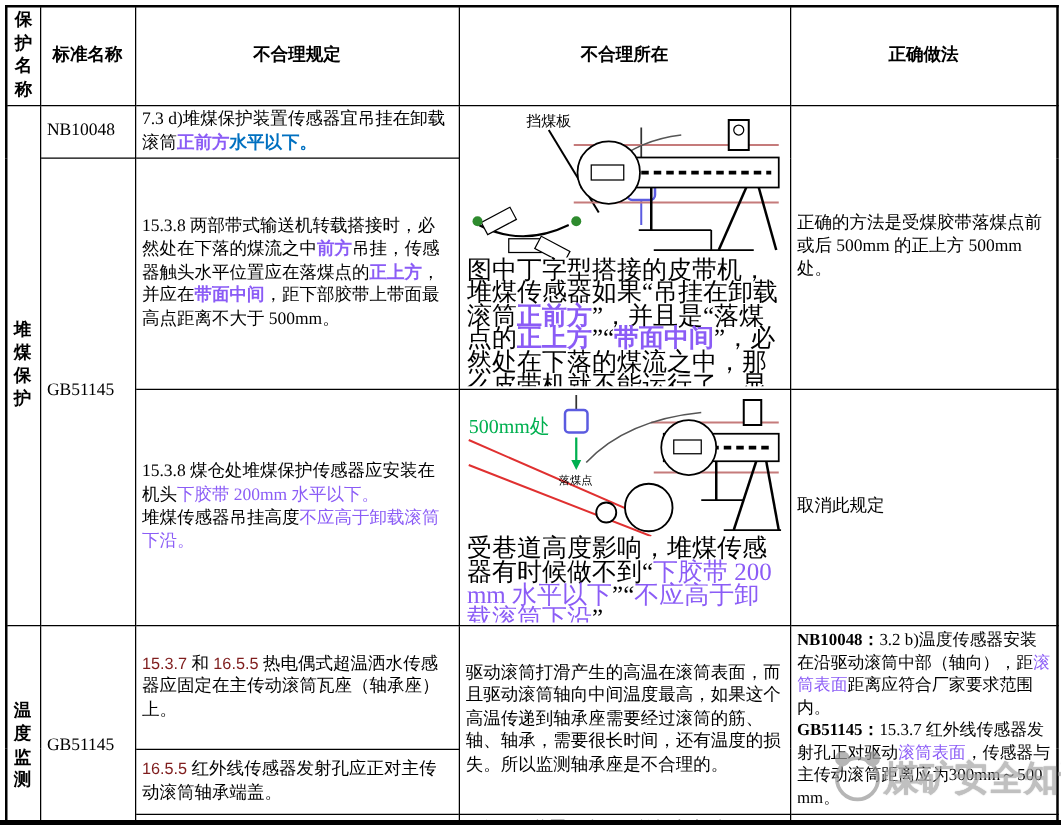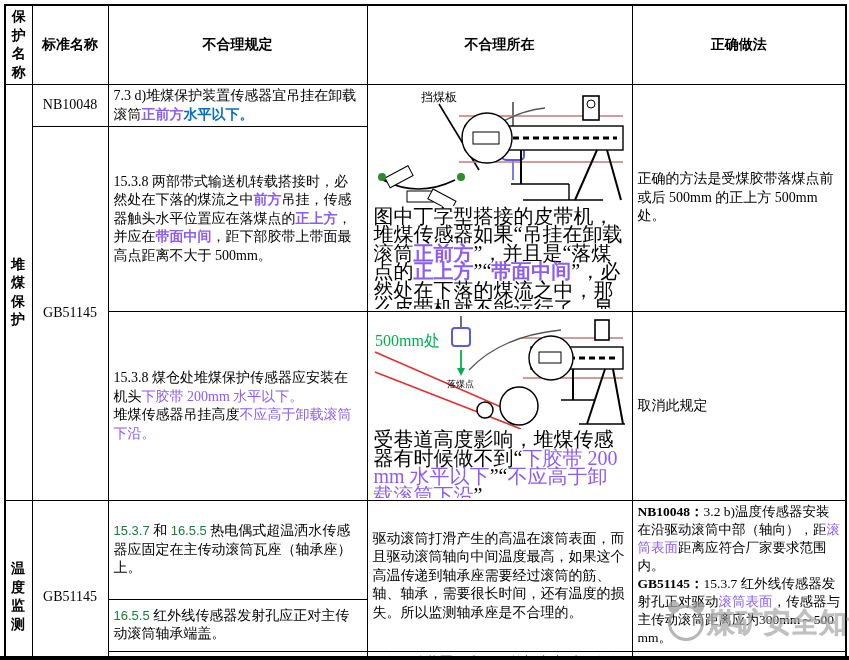--- a/index.html
+++ b/index.html
@@ -5,28 +5,28 @@
   html,body{margin:0;padding:0;background:#fff;}
   #page{position:relative;width:849px;height:660px;background:#fff;overflow:hidden;
         font-family:"Liberation Serif",serif;color:#000;}
   table.doc{border-collapse:collapse;table-layout:fixed;position:absolute;left:4px;top:4px;width:841px;}
   table.doc td,table.doc th{border:1px solid #000;padding:2px 5px;font-size:14px;line-height:18.5px;
         vertical-align:middle;word-break:break-all;overflow:hidden;}
   table.doc{border:2px solid #000;}
   th{font-weight:bold;font-size:15px;text-align:center;padding:2px 10px;}
   .vtext{text-align:left;line-height:26px;font-size:15px;padding:2px 4px;font-weight:bold;}
   .hvtext{line-height:17px;padding:2px 6px;}
-  .std{text-align:center;font-size:13px;font-family:"Liberation Serif",serif;}
+  .std{font-size:13px;font-family:"Liberation Serif",serif;}
   .cellL{text-align:left;}
   .cellC{text-align:center;}
   .topcell{vertical-align:top;}
   .run-red{color:#8b5cf6;}
   .run-blue{color:#0070c0;}
   .run-bold{font-weight:bold;}
-  .run-sans{font-family:"Liberation Sans",sans-serif;color:#15803d;font-size:13px;}
+  .run-sans{font-family:"Liberation Sans",sans-serif;color:#7f1d1d;font-size:13px;}
   .dwrap{height:221px;overflow:hidden;}
   .dwrap3{height:184px;overflow:hidden;}
   .ewrap{height:146px;overflow:hidden;font-size:13.5px;line-height:18px;}
   .dtext{font-size:20px;line-height:18.5px;padding:1px 1px 0 1px;}
   .diagram{display:block;}
   #watermark{position:absolute;left:668px;top:598px;width:180px;height:50px;display:flex;
         align-items:center;gap:3px;opacity:.72;pointer-events:none;}
   #watermark .wm-logo{width:36px;height:36px;border:3px solid #9a9a9a;border-radius:50%;
         position:relative;box-sizing:border-box;flex:0 0 auto;}
   #watermark .wm-logo:before,#watermark .wm-logo:after{content:"";position:absolute;width:12px;height:12px;

